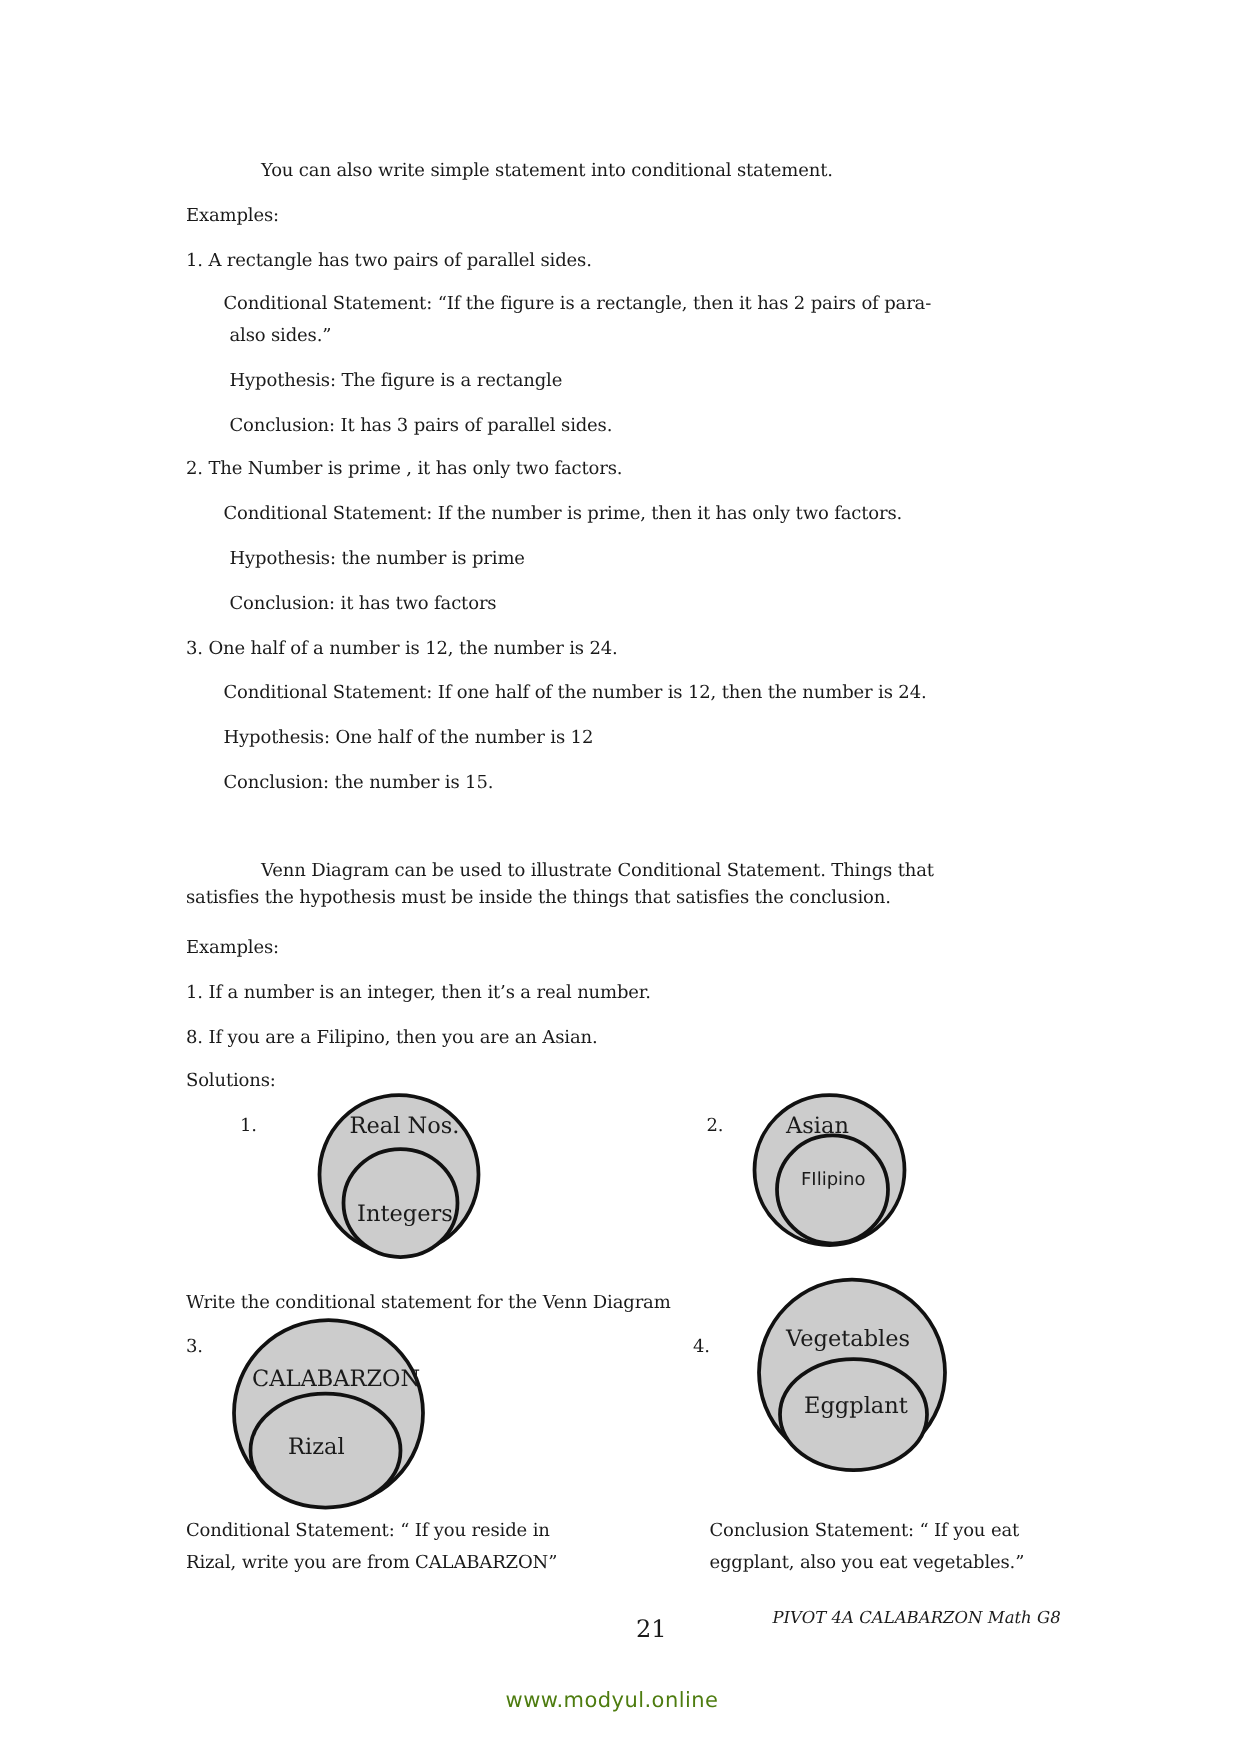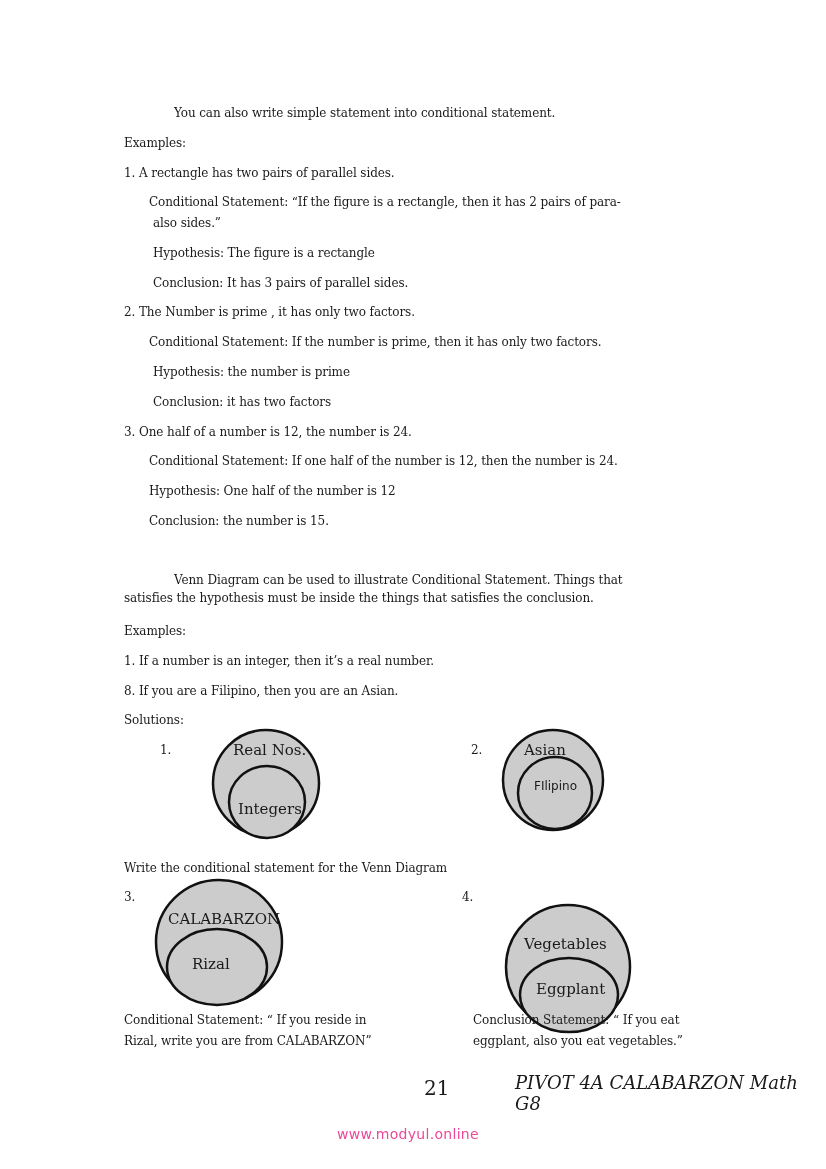--- a/index.html
+++ b/index.html
@@ -3,24 +3,24 @@
 <meta charset="utf-8">
 <style>
   html, body { margin: 0; padding: 0; background: #ffffff; }
   body { width: 826px; height: 1169px; position: relative; overflow: hidden;
          font-family: "DejaVu Serif", "Liberation Serif", serif; color: #1a1a1a; }
   .t { position: absolute; font-size: 12px; line-height: 18px; white-space: nowrap; letter-spacing: -0.1px; }
   .venn { position: absolute; }
   .venn svg { display: block; overflow: visible; }
   .venn text { font-family: "DejaVu Serif", "Liberation Serif", serif; font-size: 15px; fill: #1a1a1a; }
   .venn text.sans { font-family: "DejaVu Sans", "Liberation Sans", sans-serif; font-size: 12px; }
-  .footer-page { position: absolute; left: 424px; top: 1076px; font-size: 20px; }
-  .footer-title { position: absolute; left: 515px; top: 1072px; font-size: 18px; font-style: italic; }
+  .footer-page { position: absolute; left: 424px; top: 1076px; font-size: 16px; }
+  .footer-title { position: absolute; left: 515px; top: 1072px; font-size: 11px; font-style: italic; }
   .watermark { position: absolute; left: 337px; top: 1126px; font-family: "DejaVu Sans", "Liberation Sans", sans-serif;
-               font-size: 14px; color: #ec4899; letter-spacing: 0.3px; }
+               font-size: 14px; color: #4d7c0f; letter-spacing: 0.3px; }
 </style>
 </head>
 <body>
 
 <div class="t" style="left:174px;top:104px">You can also write simple statement into conditional statement.</div>
 <div class="t" style="left:124px;top:134px">Examples:</div>
 
 <div class="t" style="left:124px;top:164px">1.  A rectangle has two pairs of parallel sides.</div>
 <div class="t" style="left:149px;top:193px">Conditional Statement:  “If the figure is a rectangle, then it has 2 pairs of para-</div>
 <div class="t" style="left:153px;top:214px">also sides.”</div>
@@ -70,21 +70,21 @@
 <div class="venn" style="left:155px;top:879px">
   <svg width="130" height="128" viewBox="0 0 130 128">
     <ellipse cx="64" cy="63" rx="63" ry="62" fill="#cccccc" stroke="#111111" stroke-width="2.5"></ellipse>
     <ellipse cx="62" cy="88" rx="50" ry="38" fill="#cccccc" stroke="#111111" stroke-width="2.5"></ellipse>
     <text x="13" y="45">CALABARZON</text>
     <text x="37" y="90">Rizal</text>
   </svg>
 </div>
 
 <div class="t" style="left:462px;top:888px">4.</div>
-<div class="venn" style="left:505px;top:904px">
+<div class="venn" style="left:505px;top:852px">
   <svg width="128" height="128" viewBox="0 0 128 128">
     <circle cx="63" cy="63" r="62" fill="#cccccc" stroke="#111111" stroke-width="2.5"></circle>
     <ellipse cx="64" cy="91" rx="49" ry="37" fill="#cccccc" stroke="#111111" stroke-width="2.5"></ellipse>
     <text x="19" y="45">Vegetables</text>
     <text x="31" y="90">Eggplant</text>
   </svg>
 </div>
 
 <div class="t" style="left:124px;top:1011px">Conditional Statement: “ If you reside  in</div>
 <div class="t" style="left:124px;top:1032px">Rizal, write you are from CALABARZON”</div>

